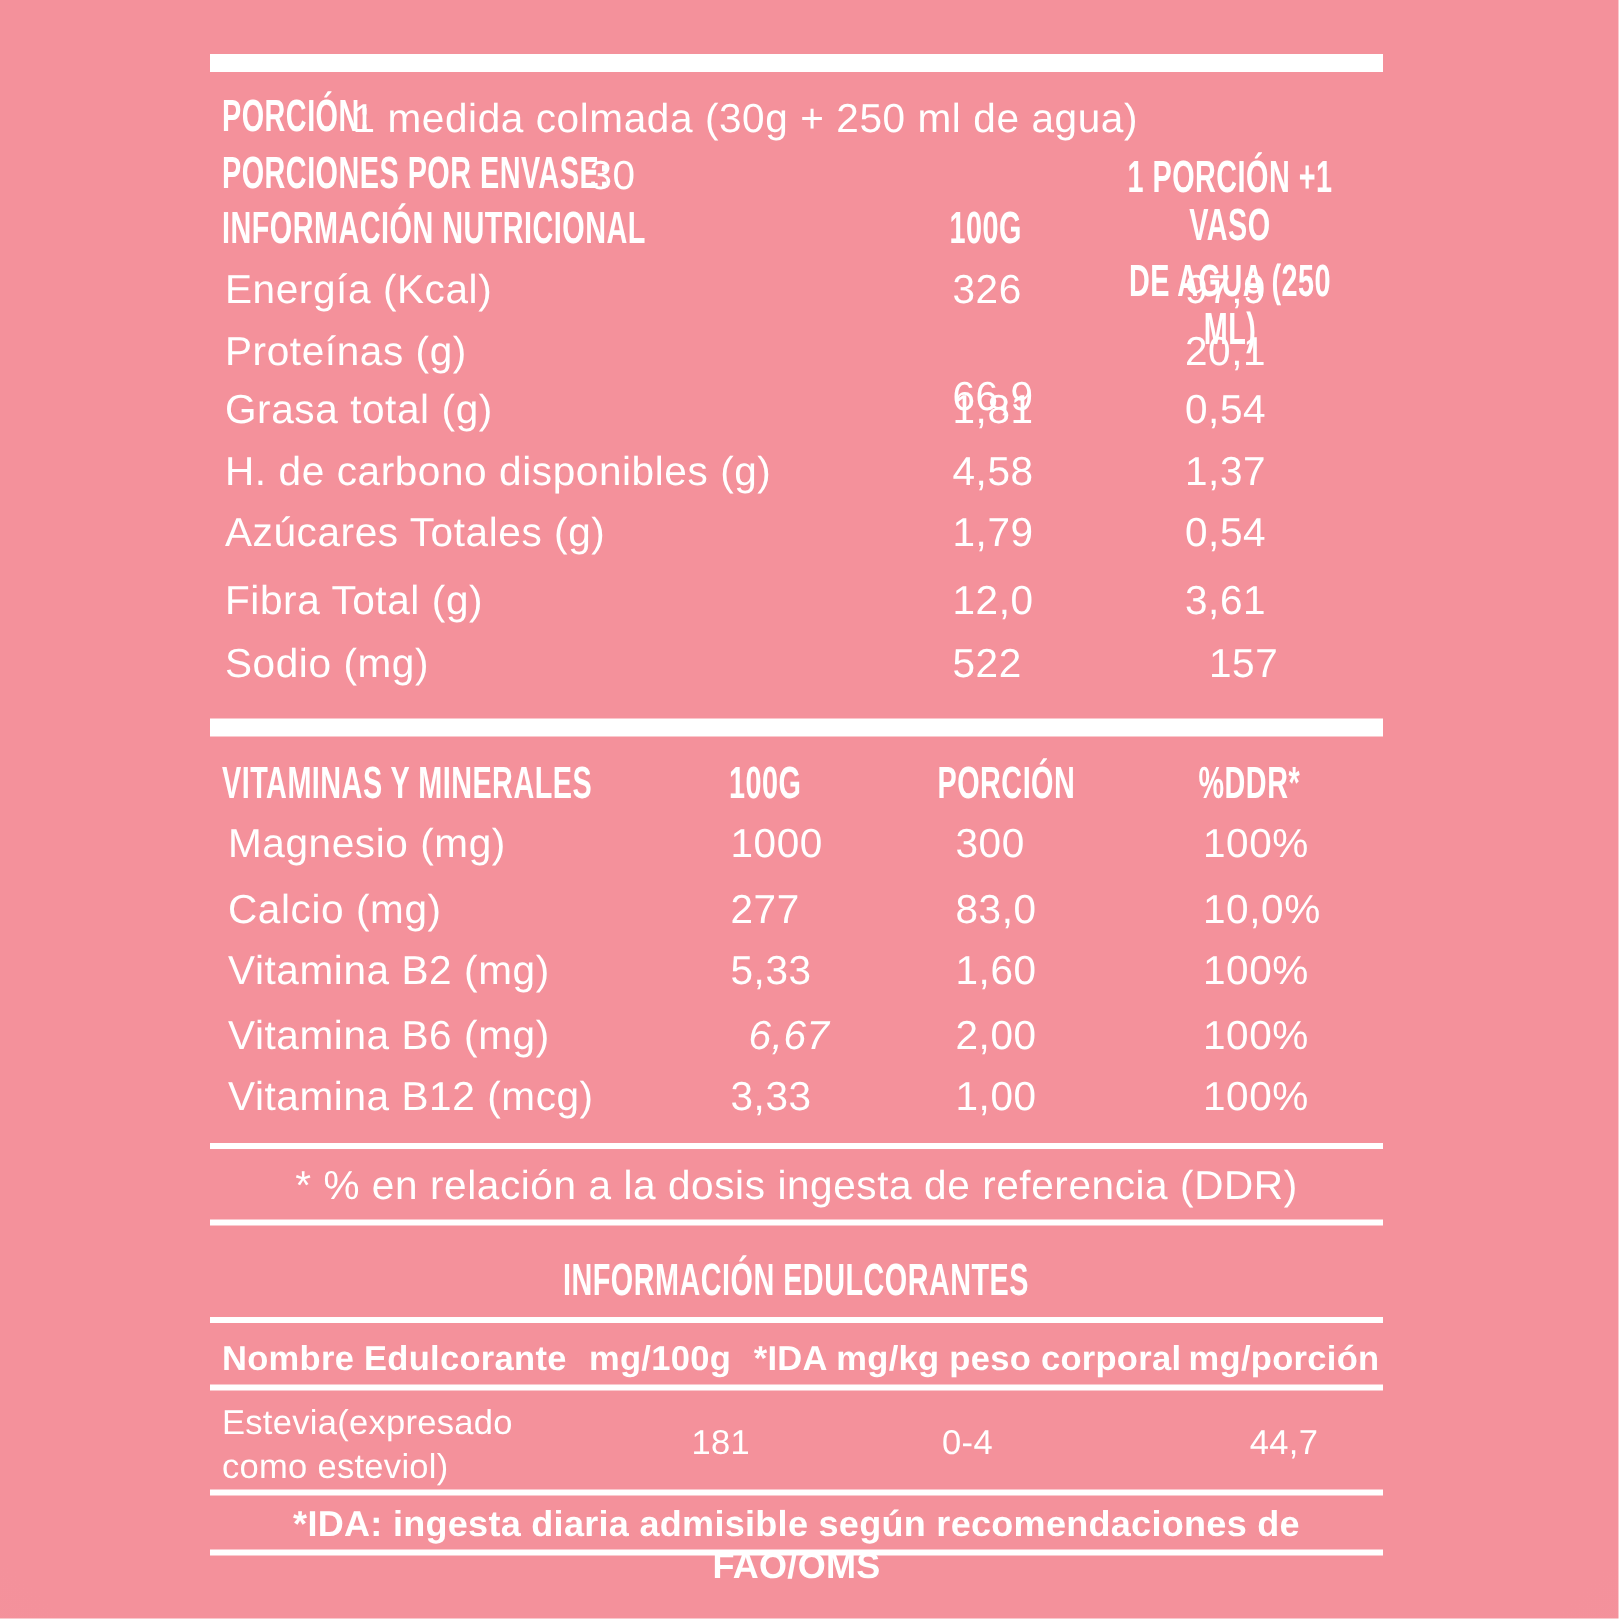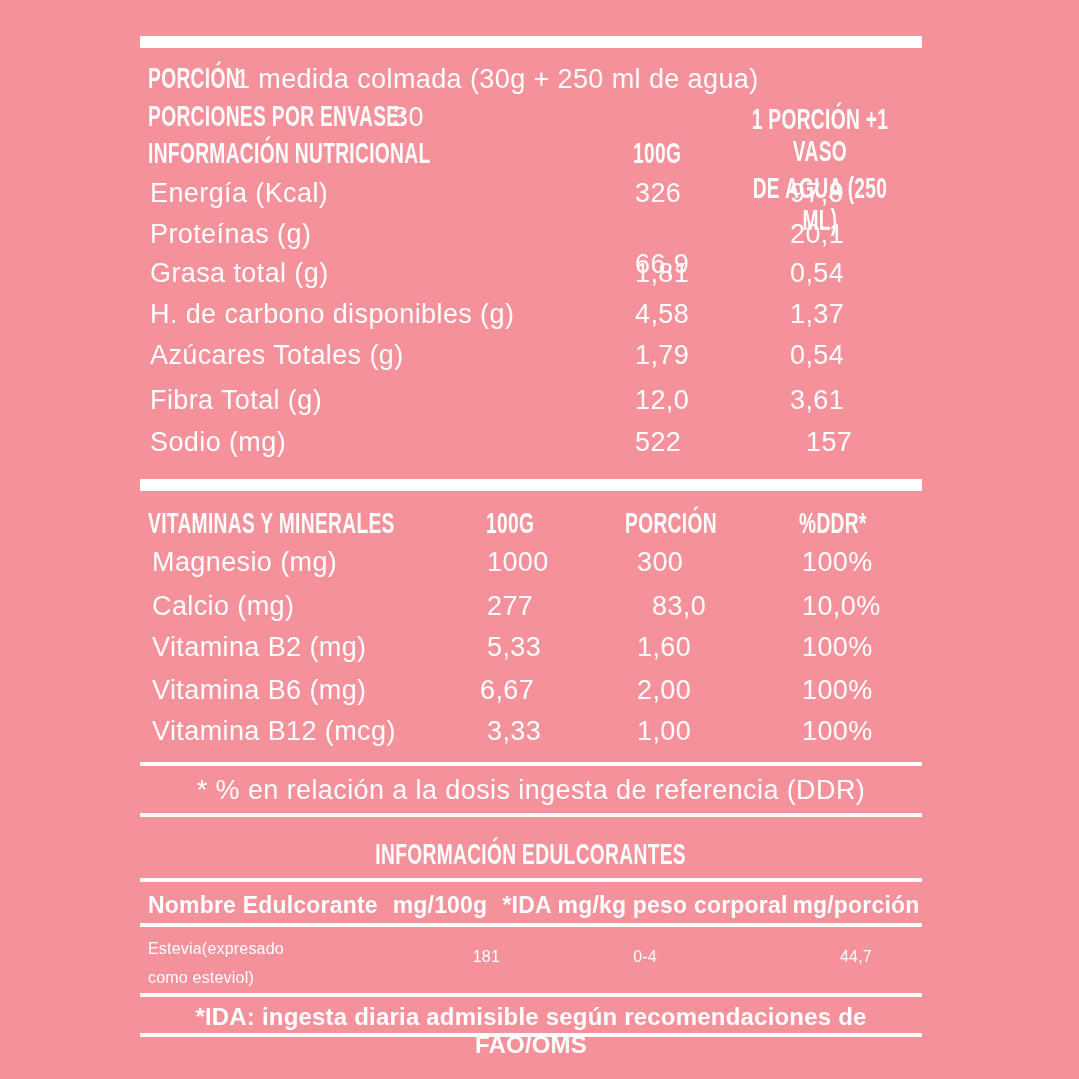--- a/index.html
+++ b/index.html
@@ -17,21 +17,21 @@
   .abs{position:absolute;white-space:nowrap;}
   
   .cond{font-weight:700;font-size:30px;letter-spacing:0.5px;line-height:32px;}
   .condL{display:inline-block;transform:scaleX(0.64);transform-origin:0 50%;}
   .condC{display:inline-block;transform:scaleX(0.64);transform-origin:50% 50%;}
   .body-txt{font-size:27px;font-weight:400;letter-spacing:0.4px;}
   .row{position:absolute;left:0;width:782px;height:34px;}
   .row span{position:absolute;white-space:nowrap;}
   .center-block{position:absolute;text-align:center;}
   .small-bold{font-size:23px;font-weight:700;letter-spacing:0.2px;}
-  .small-reg{font-size:16px;font-weight:400;letter-spacing:0.2px;}
+  .small-reg{font-size:23px;font-weight:400;letter-spacing:0.2px;}
   .col-box{position:absolute;text-align:center;}
   .portion-head{line-height:33px;text-align:center;}
 </style>
 </head>
 <body>
 
 <div class="panel">
 
   <div class="bar bar-thick" style="top:36px;"></div>
 
@@ -109,32 +109,32 @@
 
   <div class="row body-txt" style="top:547px;">
     <span style="left:12px;">Magnesio (mg)</span>
     <span style="left:347px;">1000</span>
     <span style="left:497px;">300</span>
     <span style="left:662px;">100%</span>
   </div>
   <div class="row body-txt" style="top:591px;">
     <span style="left:12px;">Calcio (mg)</span>
     <span style="left:347px;">277</span>
-    <span style="left:512px;">83,0</span>
+    <span style="left:497px;">83,0</span>
     <span style="left:662px;">10,0%</span>
   </div>
   <div class="row body-txt" style="top:632px;">
     <span style="left:12px;">Vitamina B2 (mg)</span>
     <span style="left:347px;">5,33</span>
     <span style="left:497px;">1,60</span>
     <span style="left:662px;">100%</span>
   </div>
   <div class="row body-txt" style="top:675px;">
     <span style="left:12px;">Vitamina B6 (mg)</span>
-    <span style="left:340px;">6,67</span>
+    <span style="left:359px;font-style:italic;">6,67</span>
     <span style="left:497px;">2,00</span>
     <span style="left:662px;">100%</span>
   </div>
   <div class="row body-txt" style="top:716px;">
     <span style="left:12px;">Vitamina B12 (mcg)</span>
     <span style="left:347px;">3,33</span>
     <span style="left:497px;">1,00</span>
     <span style="left:662px;">100%</span>
   </div>
 

